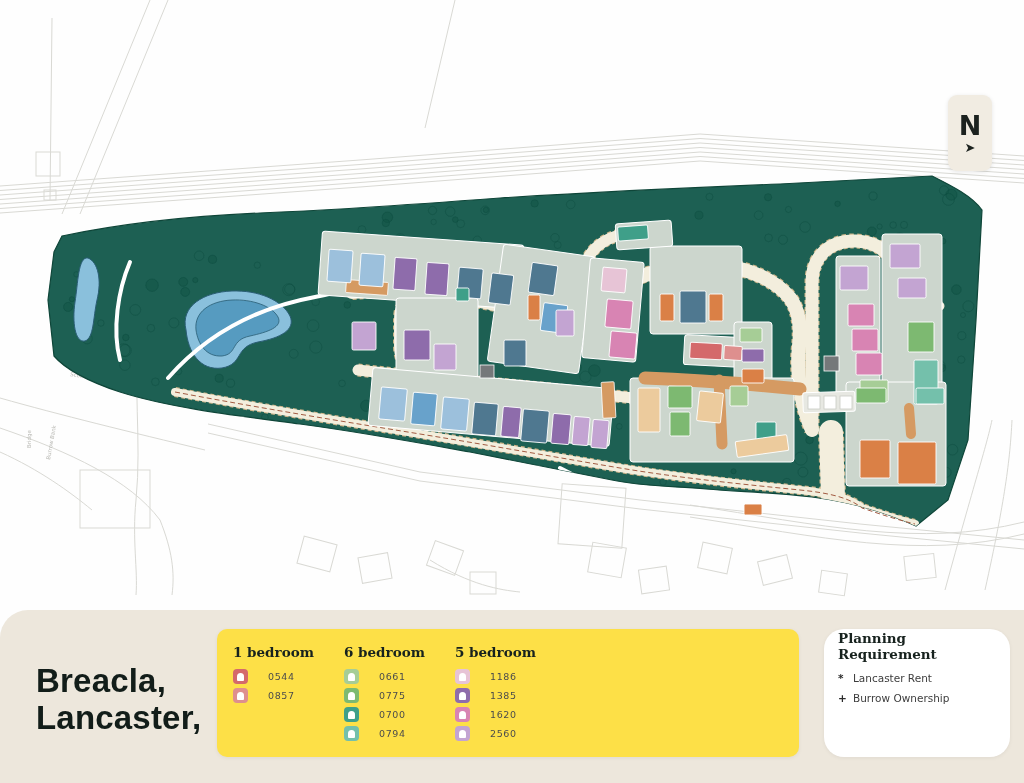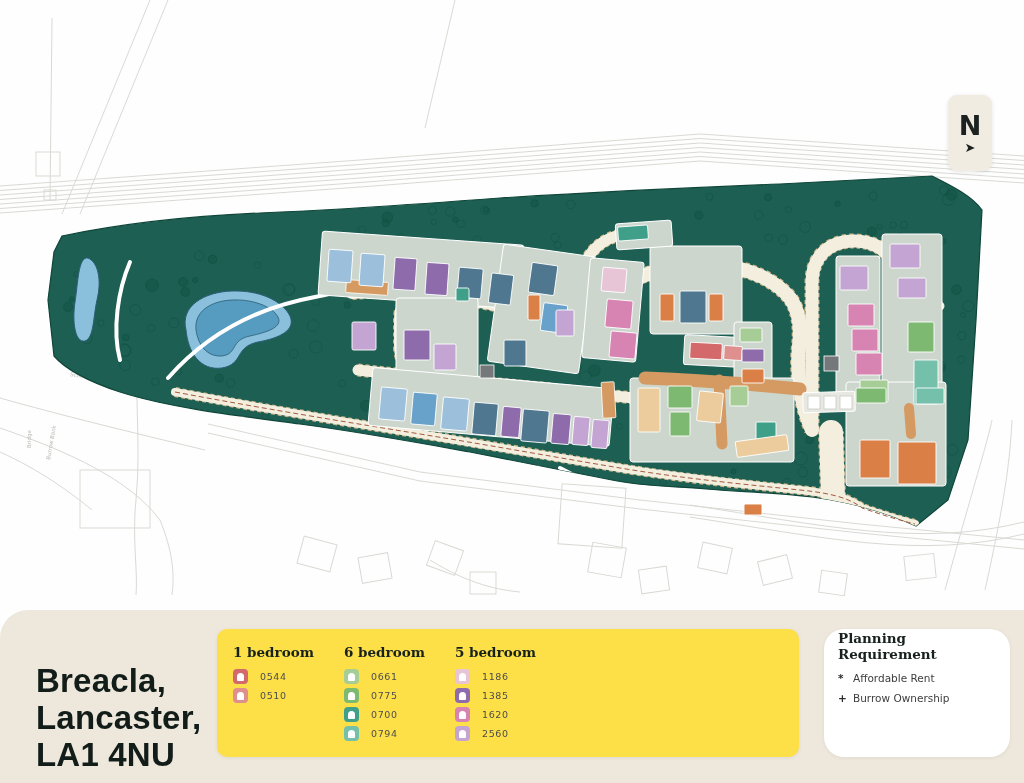--- a/index.html
+++ b/index.html
@@ -13,21 +13,21 @@
   .north-card .arrow{font-size:13px;color:#1c221f;line-height:1;}
   
   .bottom-band{position:absolute;left:0;top:610px;width:1024px;height:173px;background:#ede7dc;border-top-left-radius:28px;}
   .site-title{position:absolute;left:36px;top:622px;font-family:Liberation Sans, sans-serif;font-weight:bold;
     font-size:33px;line-height:37px;color:#121d19;letter-spacing:.2px;margin-top:40px;}
   
   .legend-card{position:absolute;left:217px;top:629px;width:582px;height:128px;background:#fde047;border-radius:10px;
     box-shadow:0 1px 4px rgba(0,0,0,.06);display:flex;padding:15px 12px 12px 16px;box-sizing:border-box;}
   .legend-col{width:111px;}
   .legend-col h3{margin:0 0 9px 0;font-family:"DejaVu Serif",serif;font-size:13.5px;font-weight:bold;color:#17221e;}
-  .legend-item{display:flex;align-items:center;gap:12px;margin-bottom:4px;height:15px;}
+  .legend-item{display:flex;align-items:center;gap:20px;margin-bottom:4px;height:15px;}
   .swatch{width:15px;height:15px;border-radius:4px;position:relative;flex:0 0 15px;}
   .swatch .door{position:absolute;left:4px;top:3.5px;width:7px;height:8px;background:#ffffff;border-radius:3.5px 3.5px 1px 1px;}
   .legend-item .code{font-size:9.5px;color:#4c4c4c;letter-spacing:.6px;}
   
   .planning-card{position:absolute;left:824px;top:629px;width:186px;height:128px;background:#ffffff;border-radius:20px;
     box-shadow:0 1px 4px rgba(0,0,0,.06);padding:1px 14px;box-sizing:border-box;}
   .planning-card h3{margin:0 0 10px 0;font-family:"DejaVu Serif",serif;font-size:13.5px;font-weight:bold;color:#17221e;}
   .planning-item{display:flex;gap:7px;font-size:10.5px;color:#3d3d3d;margin-bottom:8px;align-items:baseline;}
   .planning-item .bullet{width:8px;font-weight:bold;color:#2b2b2b;}
 </style>
@@ -332,37 +332,36 @@
   <div class="north-card">
     <div class="n">N</div>
     <div class="arrow">➤</div>
   </div>
 
   <div class="bottom-band"></div>
 
   <div class="site-title">
     <div>Breacla,</div>
     <div>Lancaster,</div>
-    <div>LA1 4NU</div>
   </div>
 
   <div class="legend-card" id="legend-card">
       <div class="legend-col">
         <h3>1 bedroom</h3>
         <div class="legend-item">
           <span class="swatch" style="background: rgb(212, 105, 107);">
             <span class="door"></span>
           </span>
           <span class="code">0544</span>
         </div>
         <div class="legend-item">
           <span class="swatch" style="background: rgb(222, 143, 142);">
             <span class="door"></span>
           </span>
-          <span class="code">0510</span>
+          <span class="code">0857</span>
         </div>
       </div>
       <div class="legend-col">
         <h3>6 bedroom</h3>
         <div class="legend-item">
           <span class="swatch" style="background: rgb(166, 205, 150);">
             <span class="door"></span>
           </span>
           <span class="code">0661</span>
         </div>
@@ -412,21 +411,21 @@
           <span class="code">2560</span>
         </div>
       </div>
     </div>
 
   <div class="planning-card">
     <h3>Planning Requirement</h3>
     <div id="planning-items">
         <div class="planning-item">
           <span class="bullet">*</span>
-          <span>Affordable Rent</span>
+          <span>Lancaster Rent</span>
         </div>
         <div class="planning-item">
           <span class="bullet">+</span>
           <span>Burrow Ownership</span>
         </div>
       </div>
   </div>
 </div>
 
 </body></html>

